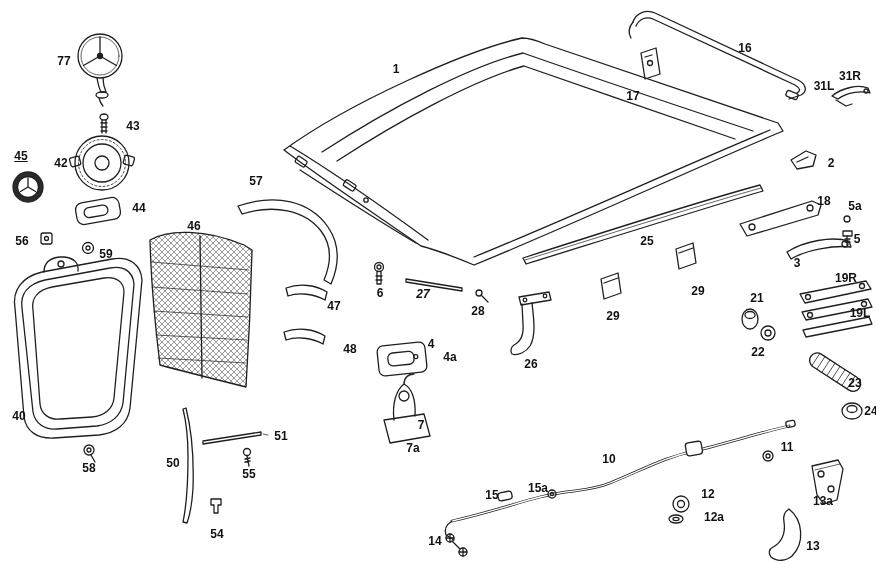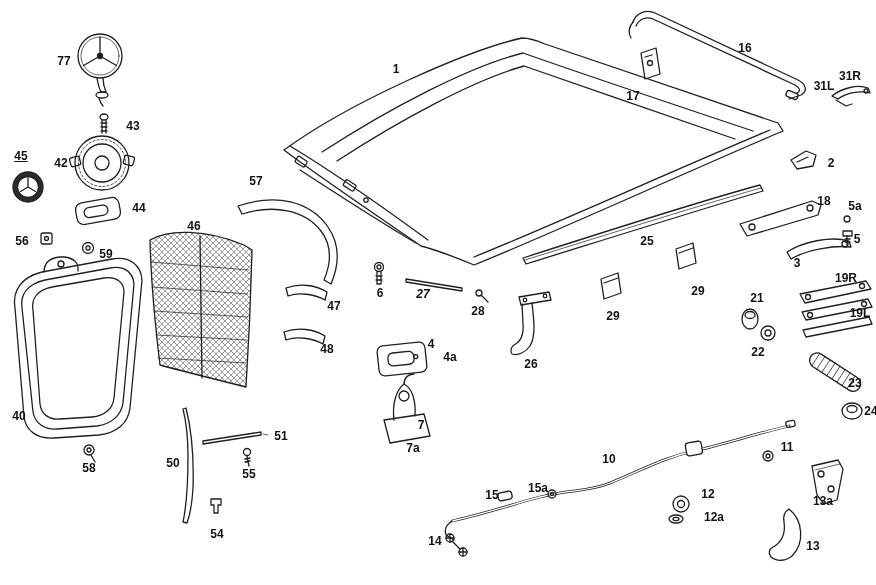--- a/index.html
+++ b/index.html
@@ -356,21 +356,21 @@
       <div class="lbl" style="left: 824px; top: 86px;">31L</div>
       <div class="lbl" style="left: 850px; top: 76px; text-align: right;">31R</div>
       <div class="lbl" style="left: 19px; top: 416px;">40</div>
       <div class="lbl" style="left: 64px; top: 61px;">77</div>
       <div class="lbl" style="left: 61px; top: 163px;">42</div>
       <div class="lbl" style="left: 133px; top: 126px;">43</div>
       <div class="lbl" style="left: 139px; top: 208px;">44</div>
       <div class="lbl" style="left: 21px; top: 156px; text-decoration: underline;">45</div>
       <div class="lbl" style="left: 194px; top: 226px;">46</div>
       <div class="lbl" style="left: 334px; top: 306px;">47</div>
-      <div class="lbl" style="left: 327px; top: 349px;">48</div>
+      <div class="lbl" style="left: 350px; top: 349px;">48</div>
       <div class="lbl" style="left: 173px; top: 463px;">50</div>
       <div class="lbl" style="left: 281px; top: 436px;">51</div>
       <div class="lbl" style="left: 217px; top: 534px;">54</div>
       <div class="lbl" style="left: 249px; top: 474px;">55</div>
       <div class="lbl" style="left: 22px; top: 241px;">56</div>
       <div class="lbl" style="left: 227px; top: 181px; margin-left: 29px;">57</div>
       <div class="lbl" style="left: 89px; top: 468px;">58</div>
       <div class="lbl" style="left: 106px; top: 254px;">59</div>
     </div>
 </div>

